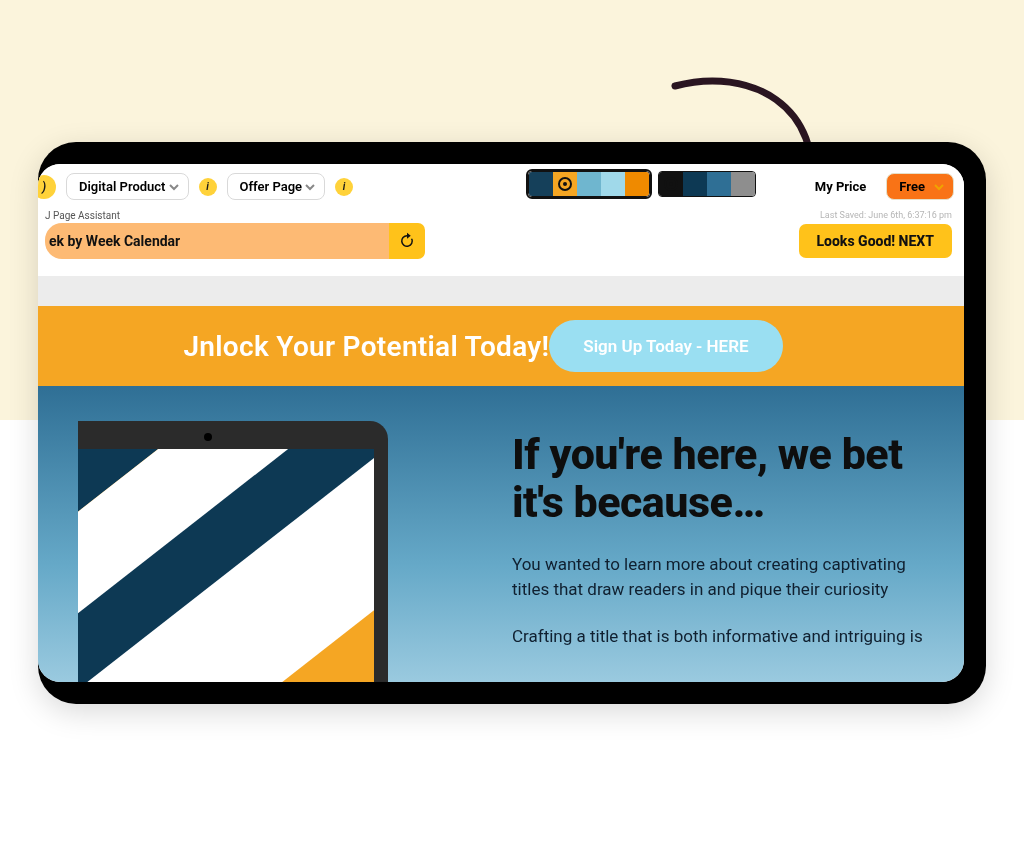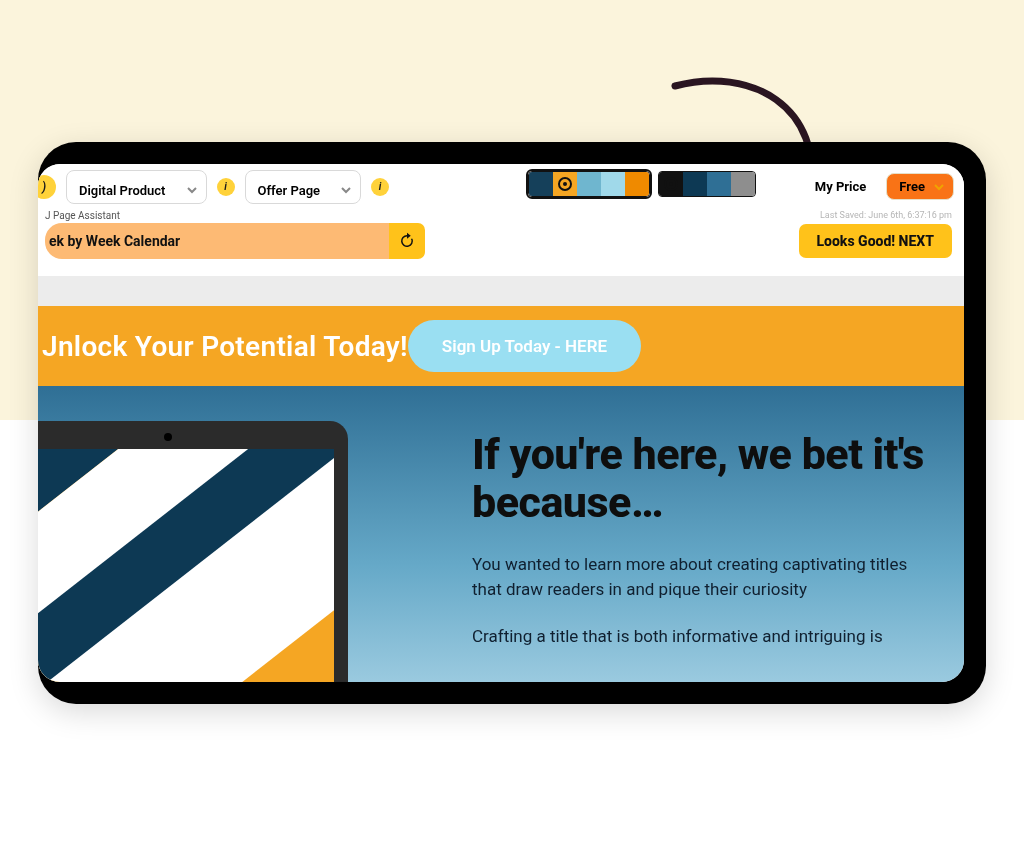--- a/index.html
+++ b/index.html
@@ -24,22 +24,22 @@
   .toolbar{
     position:absolute;left:0;right:0;top:0;height:45px;background:#fff;
     display:flex;align-items:center;padding:6px 10px 6px 0;gap:10px;
   }
   .round-icon{
     width:24px;height:24px;border-radius:50%;background:#ffd23a;
     display:flex;align-items:center;justify-content:center;font-size:12px;
     color:#1a1a1a;font-style:italic;font-weight:700;flex:0 0 auto;margin-left:-6px;
   }
   .dropdown{
-    display:flex;align-items:center;gap:20px;border:1px solid #d9d9d9;
-    border-radius:8px;padding:12px 8px 5px 12px;background:#fff;font-size:13px;
+    display:flex;align-items:center;gap:2px;border:1px solid #d9d9d9;
+    border-radius:8px;padding:5px 8px 5px 12px;background:#fff;font-size:13px;
     font-weight:600;cursor:pointer;white-space:nowrap;
   }
   .chev{width:12px;height:12px;display:inline-flex;align-items:center;justify-content:center}
   .chev svg{width:12px;height:12px;stroke:#888;stroke-width:2;fill:none}
   .info-dot{
     width:18px;height:18px;border-radius:50%;background:#ffd23a;
     display:flex;align-items:center;justify-content:center;font-size:10px;
     font-style:italic;font-weight:700;color:#1a1a1a;flex:0 0 auto;
   }
   .palettes{position:absolute;left:490px;top:7px;display:flex;gap:8px}
@@ -87,33 +87,34 @@
   .grey-strip{
     position:absolute;left:0;right:0;top:112px;height:30px;background:#ececec;
   }
 
   
   .preview{
     position:absolute;left:0;right:0;top:142px;bottom:0;overflow:hidden;
   }
   .orange-bar{
     height:80px;background:#f5a623;display:flex;align-items:center;
-    justify-content:flex-start;padding:0 40px 0 0;
+    justify-content:center;padding:0 40px 0 0;
   }
   .orange-bar h2{
     color:#fff;font-size:28px;font-weight:600;letter-spacing:.3px;padding-left:4px;
   }
   .signup-btn{
     background:#9adff2;color:#fff;font-size:17px;font-weight:600;
     padding:16px 34px;border-radius:40px;cursor:pointer;white-space:nowrap;
   }
   .hero{
     position:relative;height:400px;
     background:linear-gradient(to bottom,#2f6f95 0%,#66a9c8 45%,#9ccbe0 75%,#cde7f1 100%);
     display:flex;
+    padding-left:40px;
   }
   .hero-left{position:relative;width:400px;flex:0 0 400px;overflow:hidden}
   
   .ipad{
     position:absolute;left:-50px;top:35px;width:360px;height:480px;background:#2b2b2b;
     border-radius:18px;padding:28px 14px 60px 14px;transform:rotate(0deg);
   }
   .ipad::before{content:"";position:absolute;left:50%;top:12px;width:8px;height:8px;background:#000;border-radius:50%;transform:translateX(-50%)}
   .ipad-screen{width:100%;height:100%;background:#f5a623;position:relative;overflow:hidden}
   .stripe{position:absolute;inset:-40px -40px auto -120px;height:420px;transform:rotate(-38deg)}

